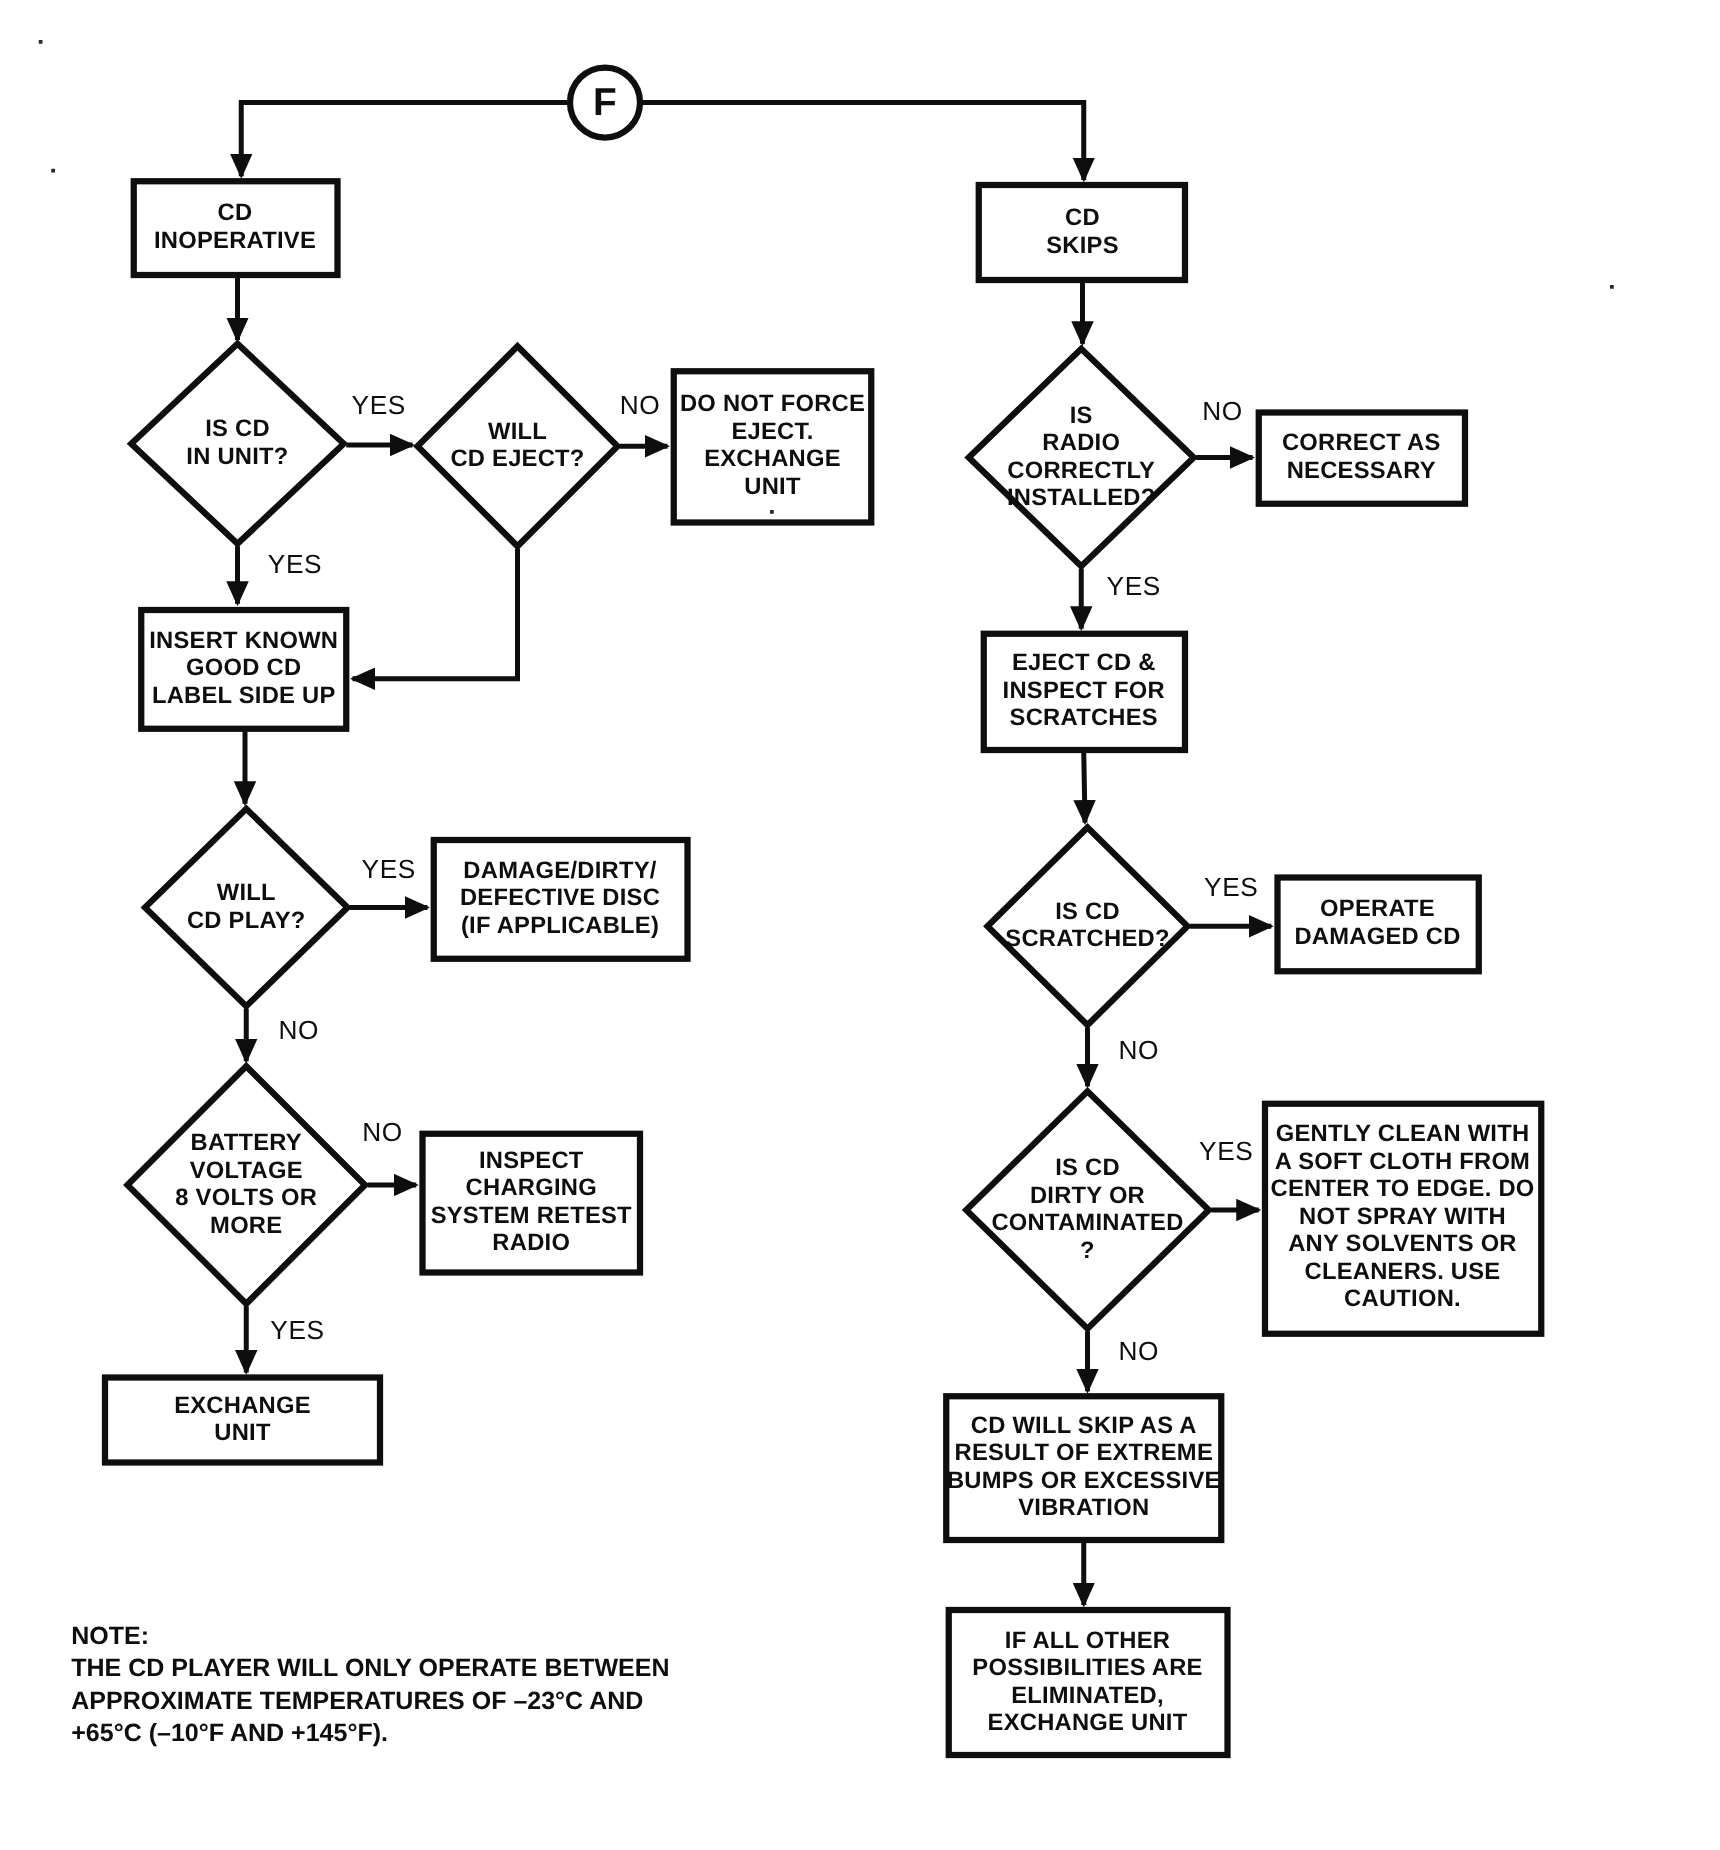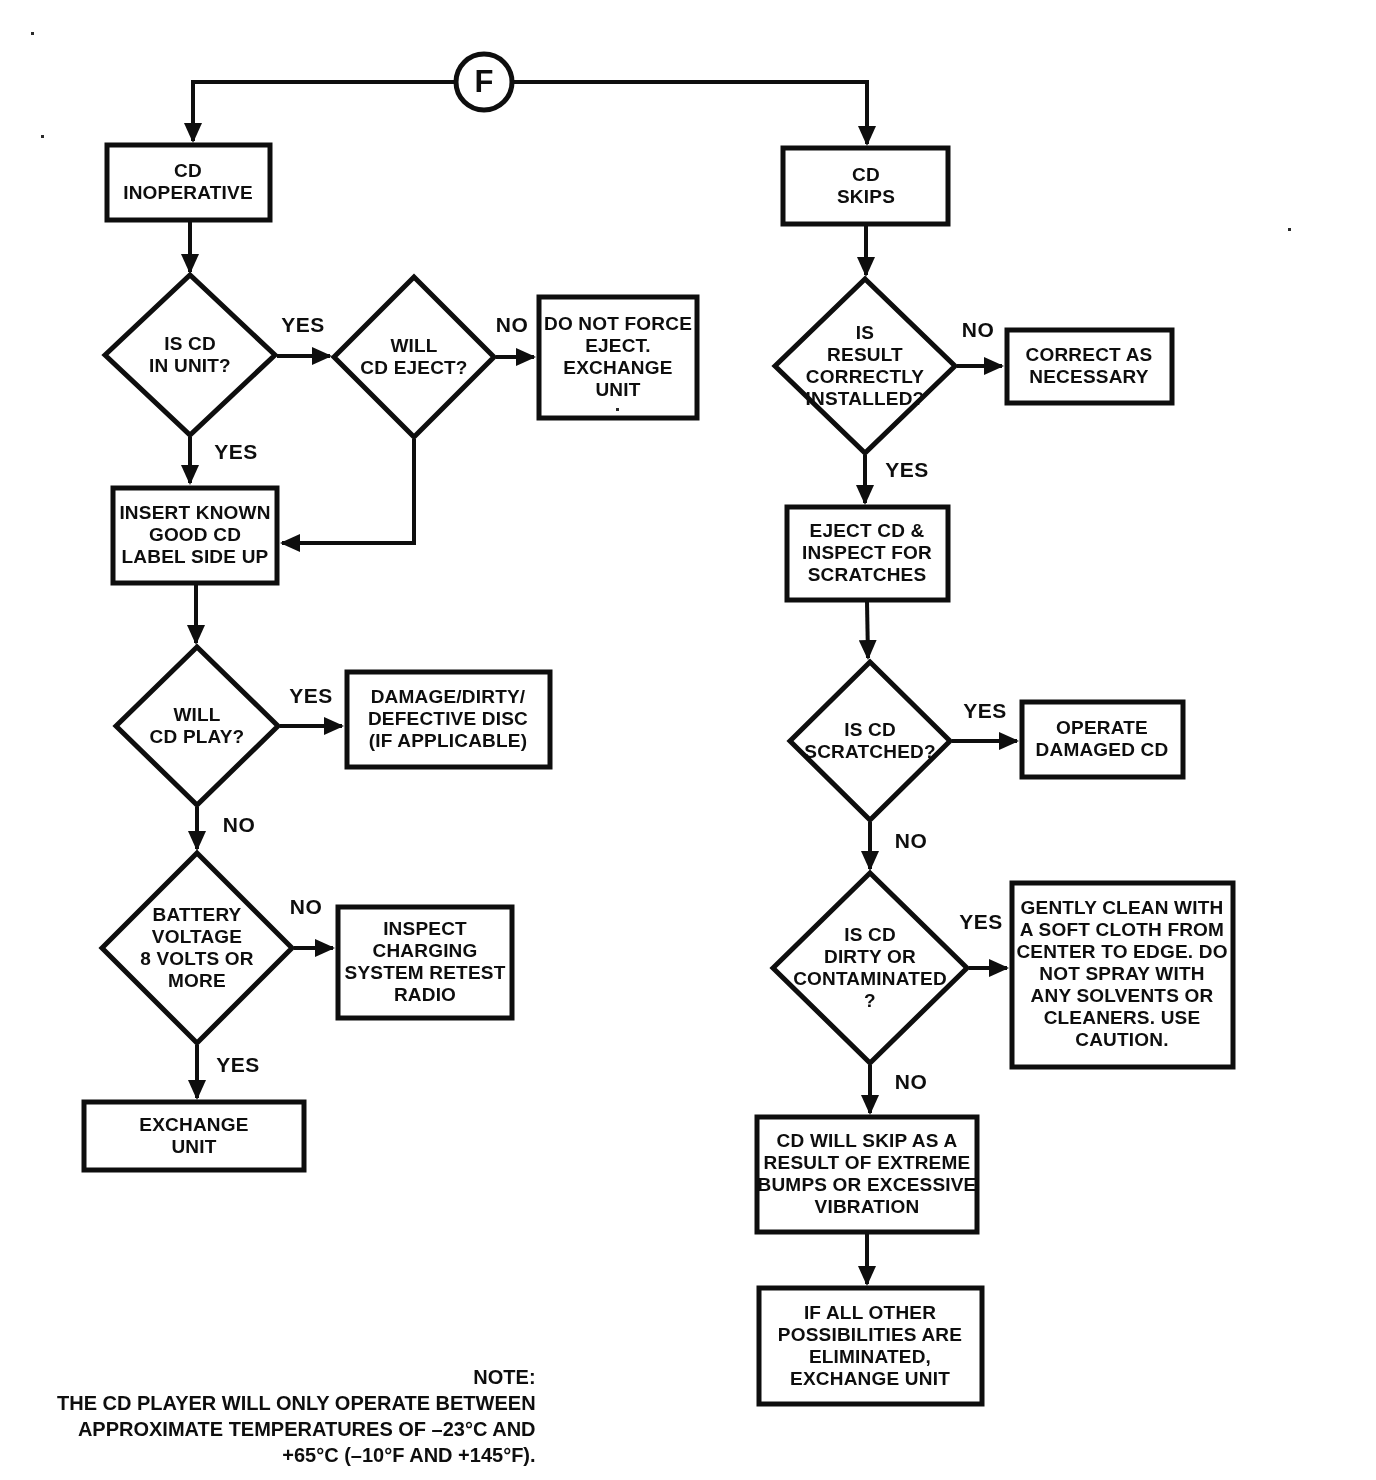--- a/index.html
+++ b/index.html
@@ -11,27 +11,27 @@
   .shape{fill:#ffffff;stroke:#0e0e0e;stroke-width:5px;}
   .edge{fill:none;stroke:#0e0e0e;stroke-width:4px;}
   .t{
     position:absolute;transform:translate(-50%,-50%);
     text-align:center;white-space:pre-line;
     font-weight:700;font-size:19px;line-height:22px;
     color:#0e0e0e;letter-spacing:.2px;
   }
   .lbl{
     position:absolute;transform:translate(-50%,-50%);
-    font-weight:700;font-size:21px;color:#0e0e0e;letter-spacing:.5px;
+    font-weight:400;font-size:21px;color:#0e0e0e;letter-spacing:.5px;
     white-space:nowrap;
   }
   .f-label{font-size:31px;font-weight:700;}
   .note{
-    position:absolute;left:57px;top:1364px;transform:none;
-    text-align:right;white-space:pre-line;
+    position:absolute;left:57px;top:1296px;transform:none;
+    text-align:left;white-space:pre-line;
     font-weight:700;font-size:20px;line-height:26px;color:#0e0e0e;
   }
   .speck{position:absolute;width:3px;height:3px;background:#2a2a2a;}
 </style>
 </head>
 <body>
 
 <div id="canvas">
 
   <svg id="diagram" width="1376" height="1480" viewBox="0 0 1376 1480">
@@ -117,21 +117,21 @@
   <div class="t" style="left:425px;top:962px">INSPECT
 CHARGING
 SYSTEM RETEST
 RADIO</div>
   <div class="t" style="left:194px;top:1136px">EXCHANGE
 UNIT</div>
 
   <div class="t" style="left:866px;top:186px">CD
 SKIPS</div>
   <div class="t" style="left:865px;top:366px">IS
-RESULT
+RADIO
 CORRECTLY
 INSTALLED?</div>
   <div class="t" style="left:1089px;top:366px">CORRECT AS
 NECESSARY</div>
   <div class="t" style="left:867px;top:553px">EJECT CD &amp;
 INSPECT FOR
 SCRATCHES</div>
   <div class="t" style="left:870px;top:741px">IS CD
 SCRATCHED?</div>
   <div class="t" style="left:1102px;top:739px">OPERATE

